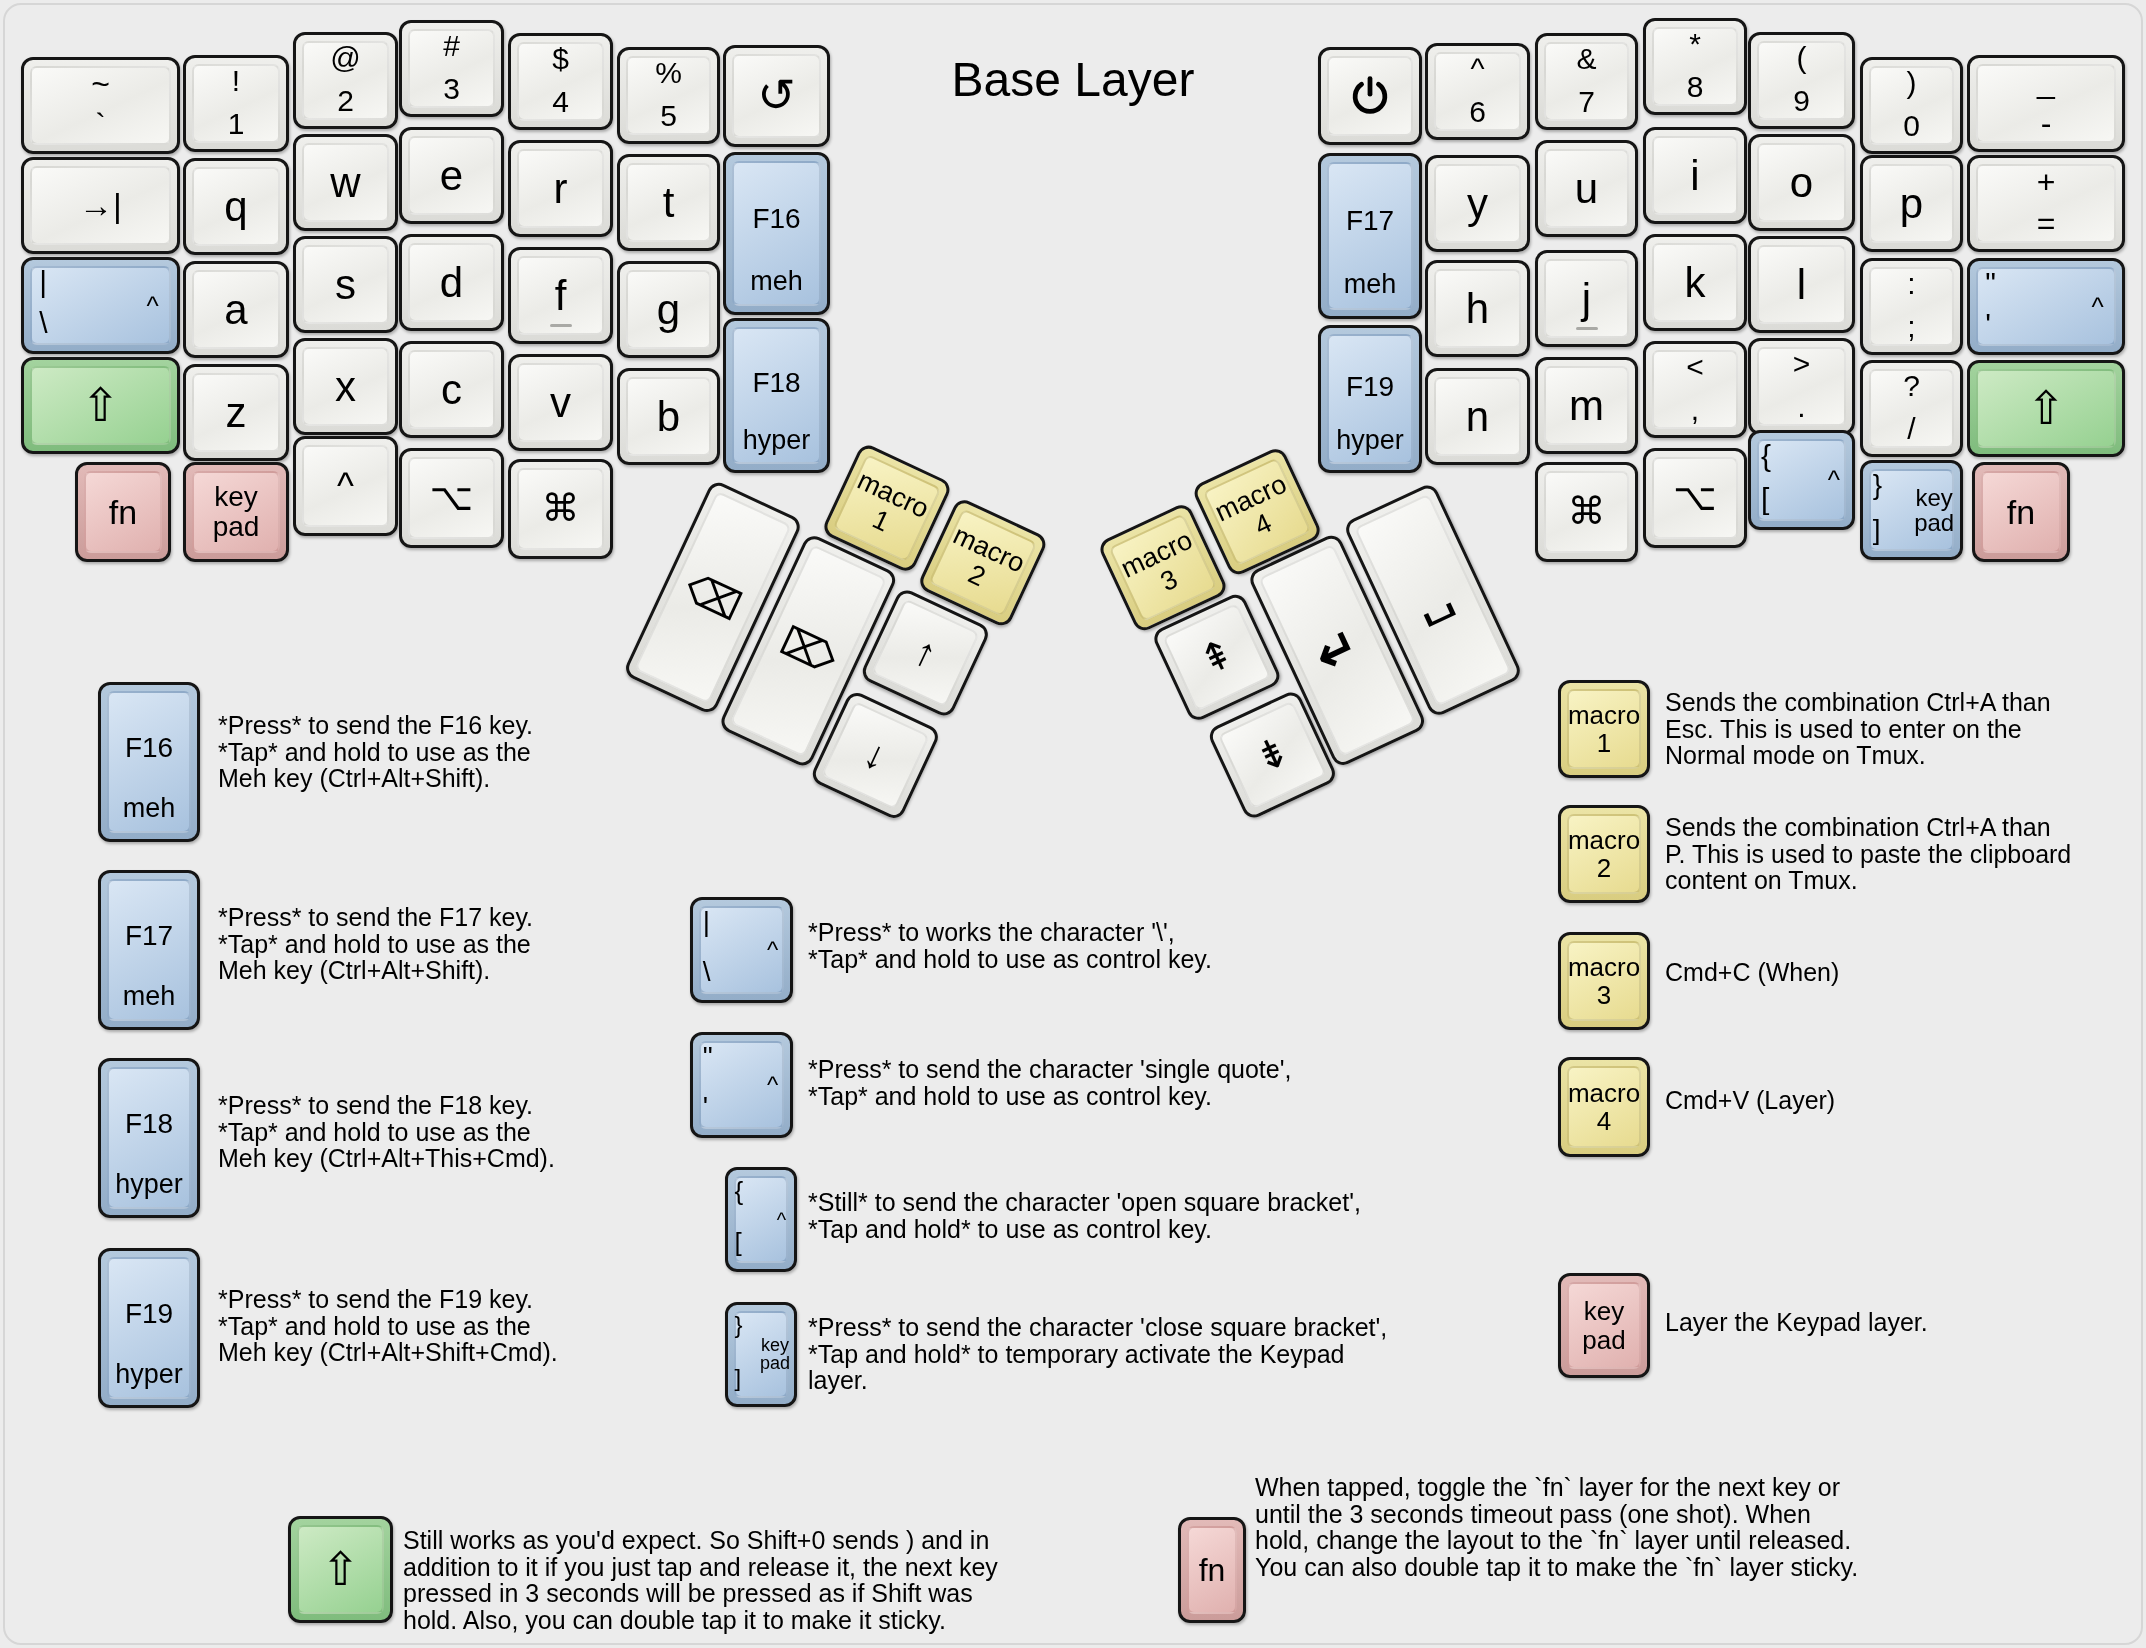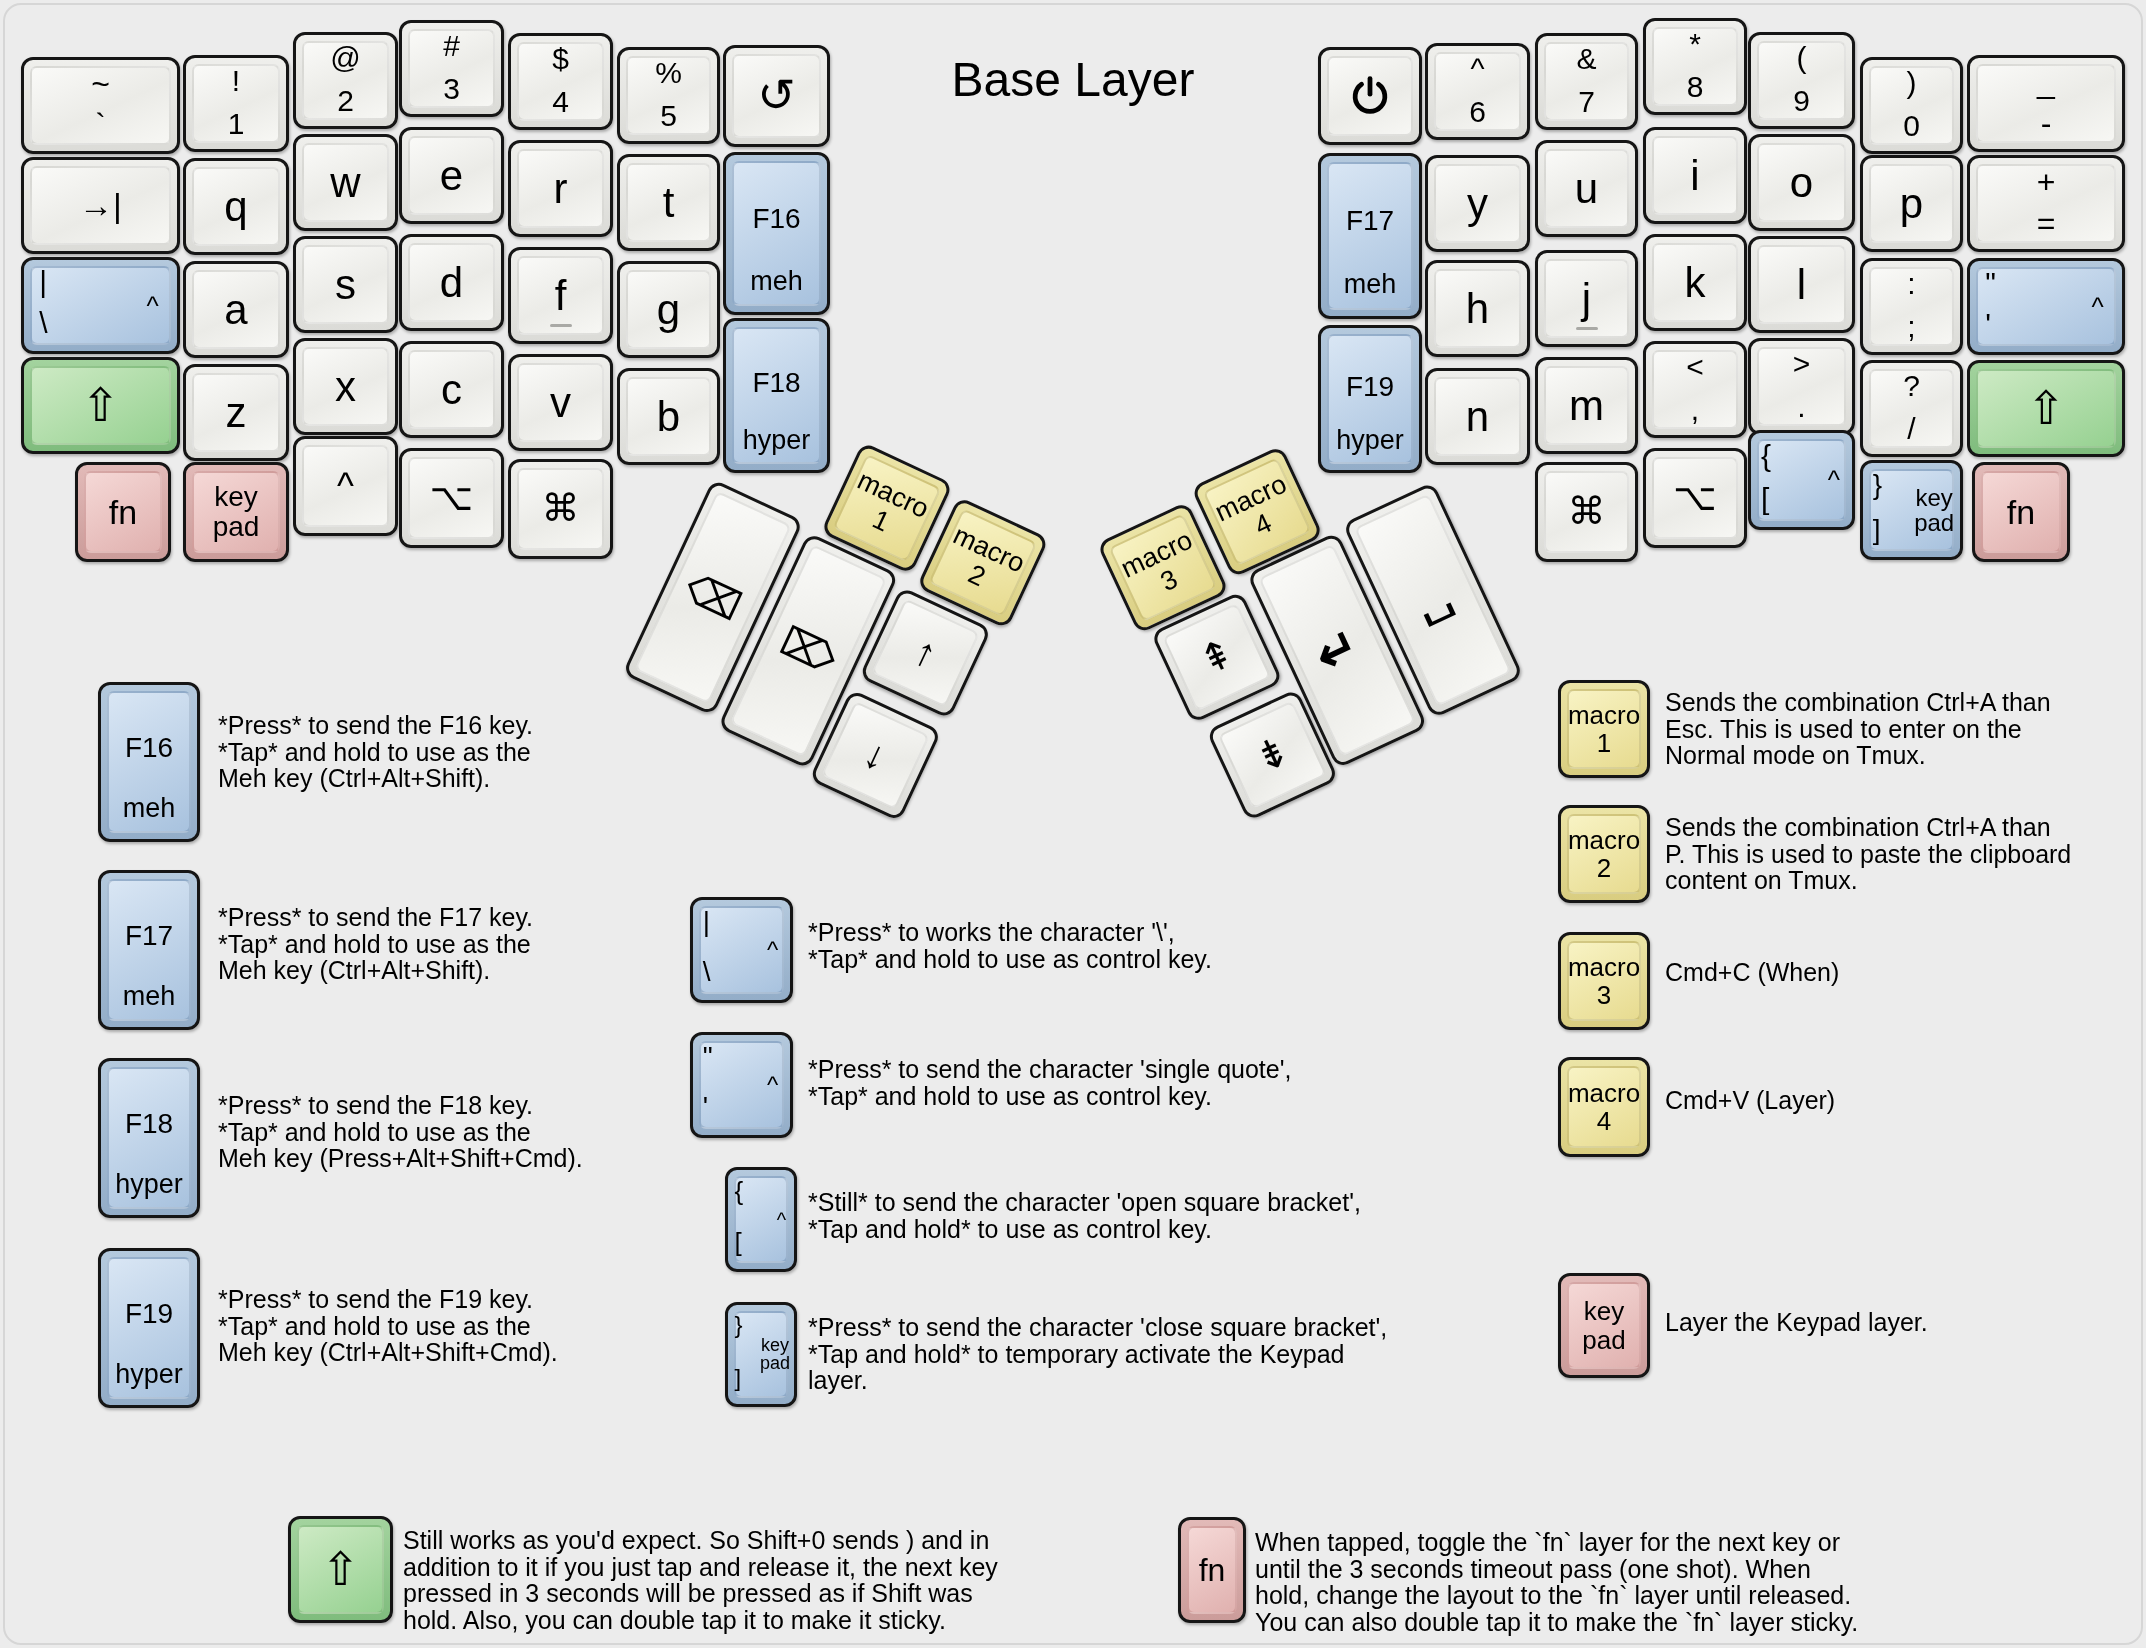--- a/index.html
+++ b/index.html
@@ -47,21 +47,21 @@
   #t-backslash{left:808px;top:919px;}
   #t-quote{left:808px;top:1056px;}
   #t-bracket-open{left:808px;top:1189px;}
   #t-bracket-close{left:808px;top:1314px;}
   #t-macro1{left:1665px;top:689px;}
   #t-macro2{left:1665px;top:814px;}
   #t-macro3{left:1665px;top:959px;}
   #t-macro4{left:1665px;top:1087px;}
   #t-keypad{left:1665px;top:1309px;}
   #t-shift{left:403px;top:1527px;}
-  #t-fn{left:1255px;top:1529px;}
+  #t-fn{left:1255px;top:1474px;}
 </style>
 </head>
 <body>
 
 <div class="frame"></div>
 
 <div class="title">Base Layer</div>
 
 <div id="keys-root">
     <div class="cluster" style="left: 0px; top: 0px;">
@@ -499,21 +499,21 @@
   </div>
 
 <div class="lt" id="t-f16">*Press* to send the F16 key.
 *Tap* and hold to use as the
 Meh key (Ctrl+Alt+Shift).</div>
 <div class="lt" id="t-f17">*Press* to send the F17 key.
 *Tap* and hold to use as the
 Meh key (Ctrl+Alt+Shift).</div>
 <div class="lt" id="t-f18">*Press* to send the F18 key.
 *Tap* and hold to use as the
-Meh key (Press+Alt+Shift+Cmd).</div>
+Meh key (Ctrl+Alt+This+Cmd).</div>
 <div class="lt" id="t-f19">*Press* to send the F19 key.
 *Tap* and hold to use as the
 Meh key (Ctrl+Alt+Shift+Cmd).</div>
 <div class="lt" id="t-backslash">*Press* to works the character '\',
 *Tap* and hold to use as control key.</div>
 <div class="lt" id="t-quote">*Press* to send the character 'single quote',
 *Tap* and hold to use as control key.</div>
 <div class="lt" id="t-bracket-open">*Still* to send the character 'open square bracket',
 *Tap and hold* to use as control key.</div>
 <div class="lt" id="t-bracket-close">*Press* to send the character 'close square bracket',

